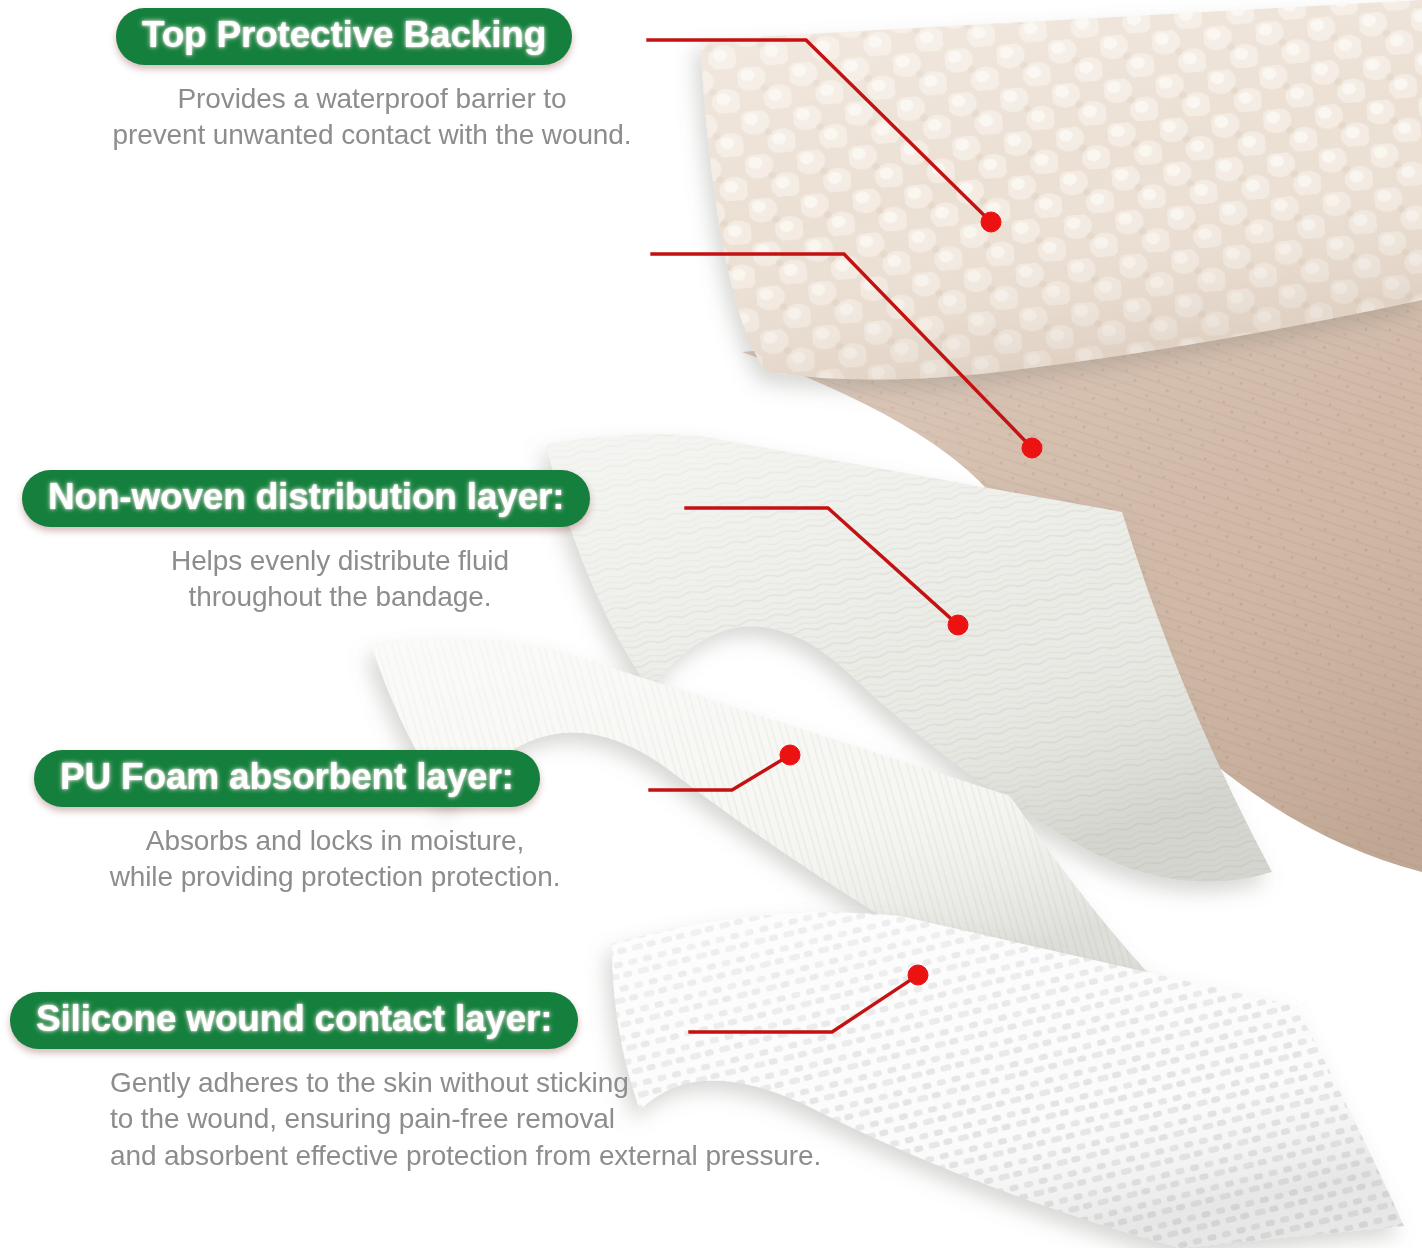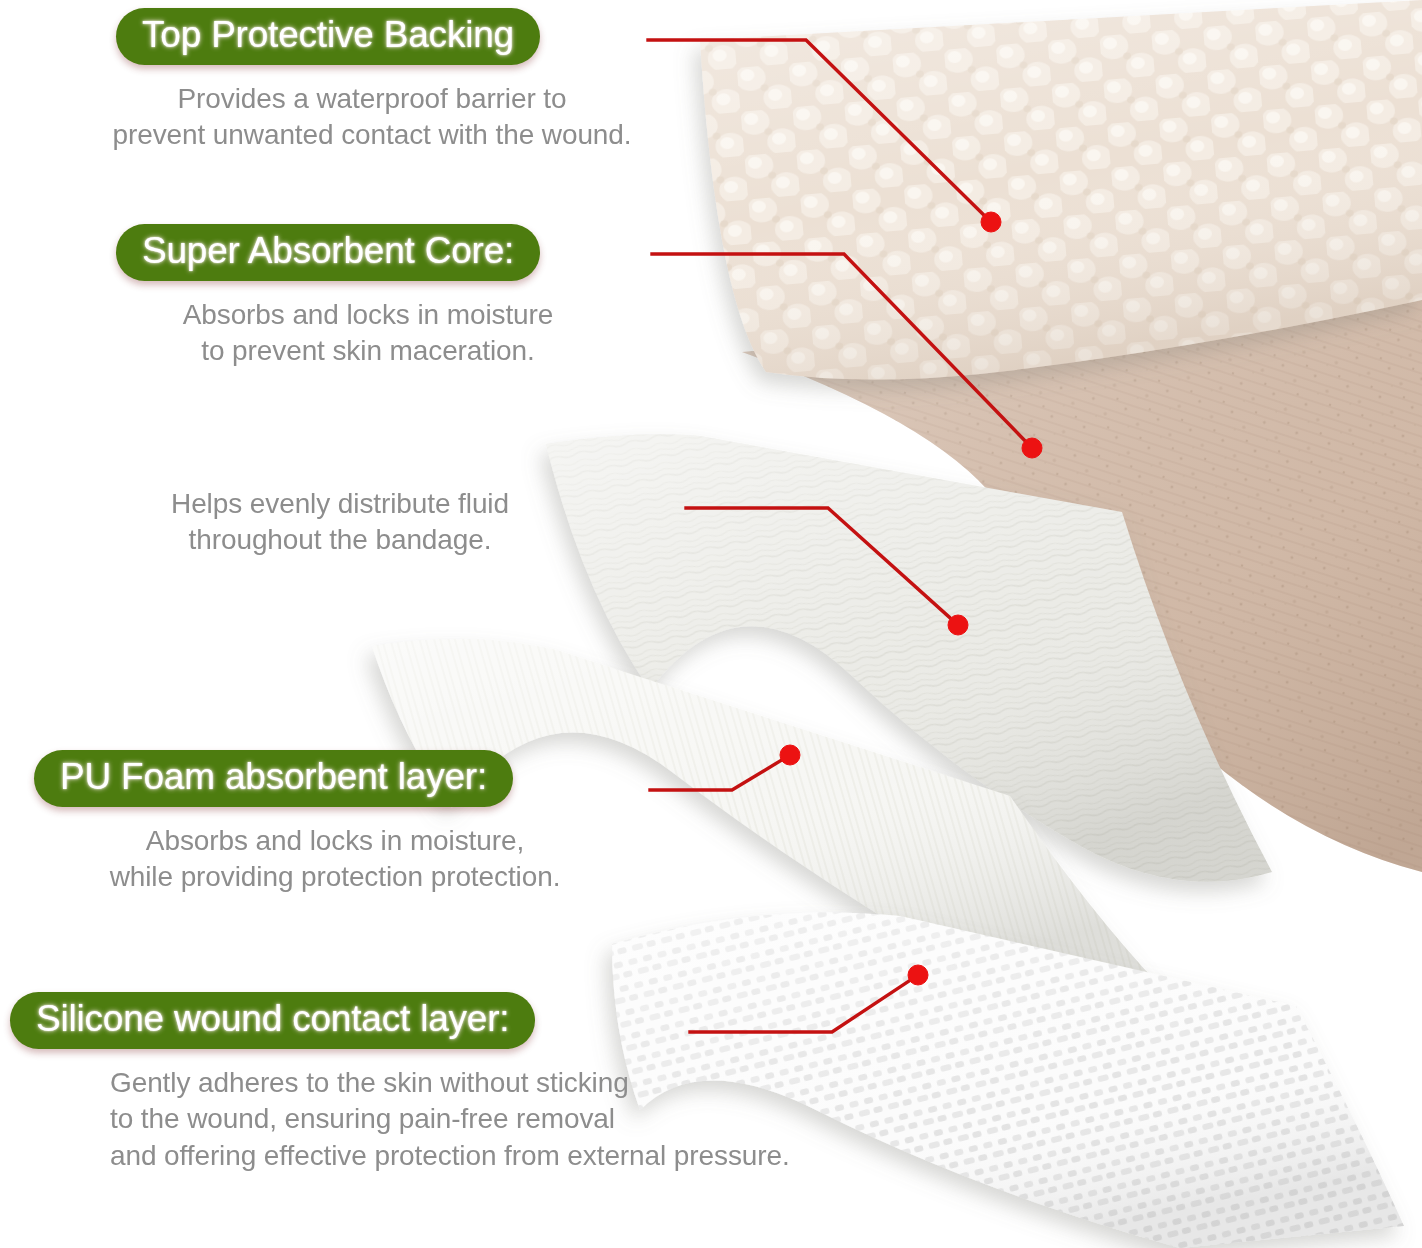--- a/index.html
+++ b/index.html
@@ -19,26 +19,26 @@
 
   
   #leaders{position:absolute;inset:0;z-index:3;pointer-events:none;}
   #leaders svg{display:block;width:1422px;height:1248px;}
 
   
   .callout{position:absolute;z-index:4;}
 
   .badge{
     display:inline-block;
-    background:#4d7c0f;
+    background:#15803d;
     color:#ffffff;
     border-radius:999px;
     padding:7px 26px 10px 26px;
     font-size:37px;
-    font-weight:normal;
+    font-weight:bold;
     line-height:1.08;
     white-space:nowrap;
     letter-spacing:-0.2px;
     box-shadow:0 4px 7px rgba(120,30,30,.30);
     text-shadow:0 0 5px rgba(255,235,235,.95), 0 0 2px rgba(255,255,255,.9);
     -webkit-font-smoothing:antialiased;
   }
 
   .desc{
     color:#8d8d8d;
@@ -192,37 +192,33 @@
       </g>
     </svg>
   </div>
 
   <div class="callout" id="callout-0">
     <div class="badge">Top Protective Backing</div>
     <div class="desc center">Provides a waterproof barrier to
 prevent unwanted contact with the wound.</div>
   </div>
 
-  <div class="callout" id="callout-1">
-    <div class="badge">Super Absorbent Core:</div>
-    <div class="desc center">Absorbs and locks in moisture
-to prevent skin maceration.</div>
-  </div>
 
   <div class="callout" id="callout-2">
+    <div class="badge">Non-woven distribution layer:</div>
     <div class="desc center">Helps evenly distribute fluid
 throughout the bandage.</div>
   </div>
 
   <div class="callout" id="callout-3">
     <div class="badge">PU Foam absorbent layer:</div>
     <div class="desc center">Absorbs and locks in moisture,
 while providing protection protection.</div>
   </div>
 
   <div class="callout" id="callout-4">
     <div class="badge">Silicone wound contact layer:</div>
     <div class="desc left">Gently adheres to the skin without sticking
 to the wound, ensuring pain-free removal
-and offering effective protection from external pressure.</div>
+and absorbent effective protection from external pressure.</div>
   </div>
 
 </div>
 
 </body></html>

